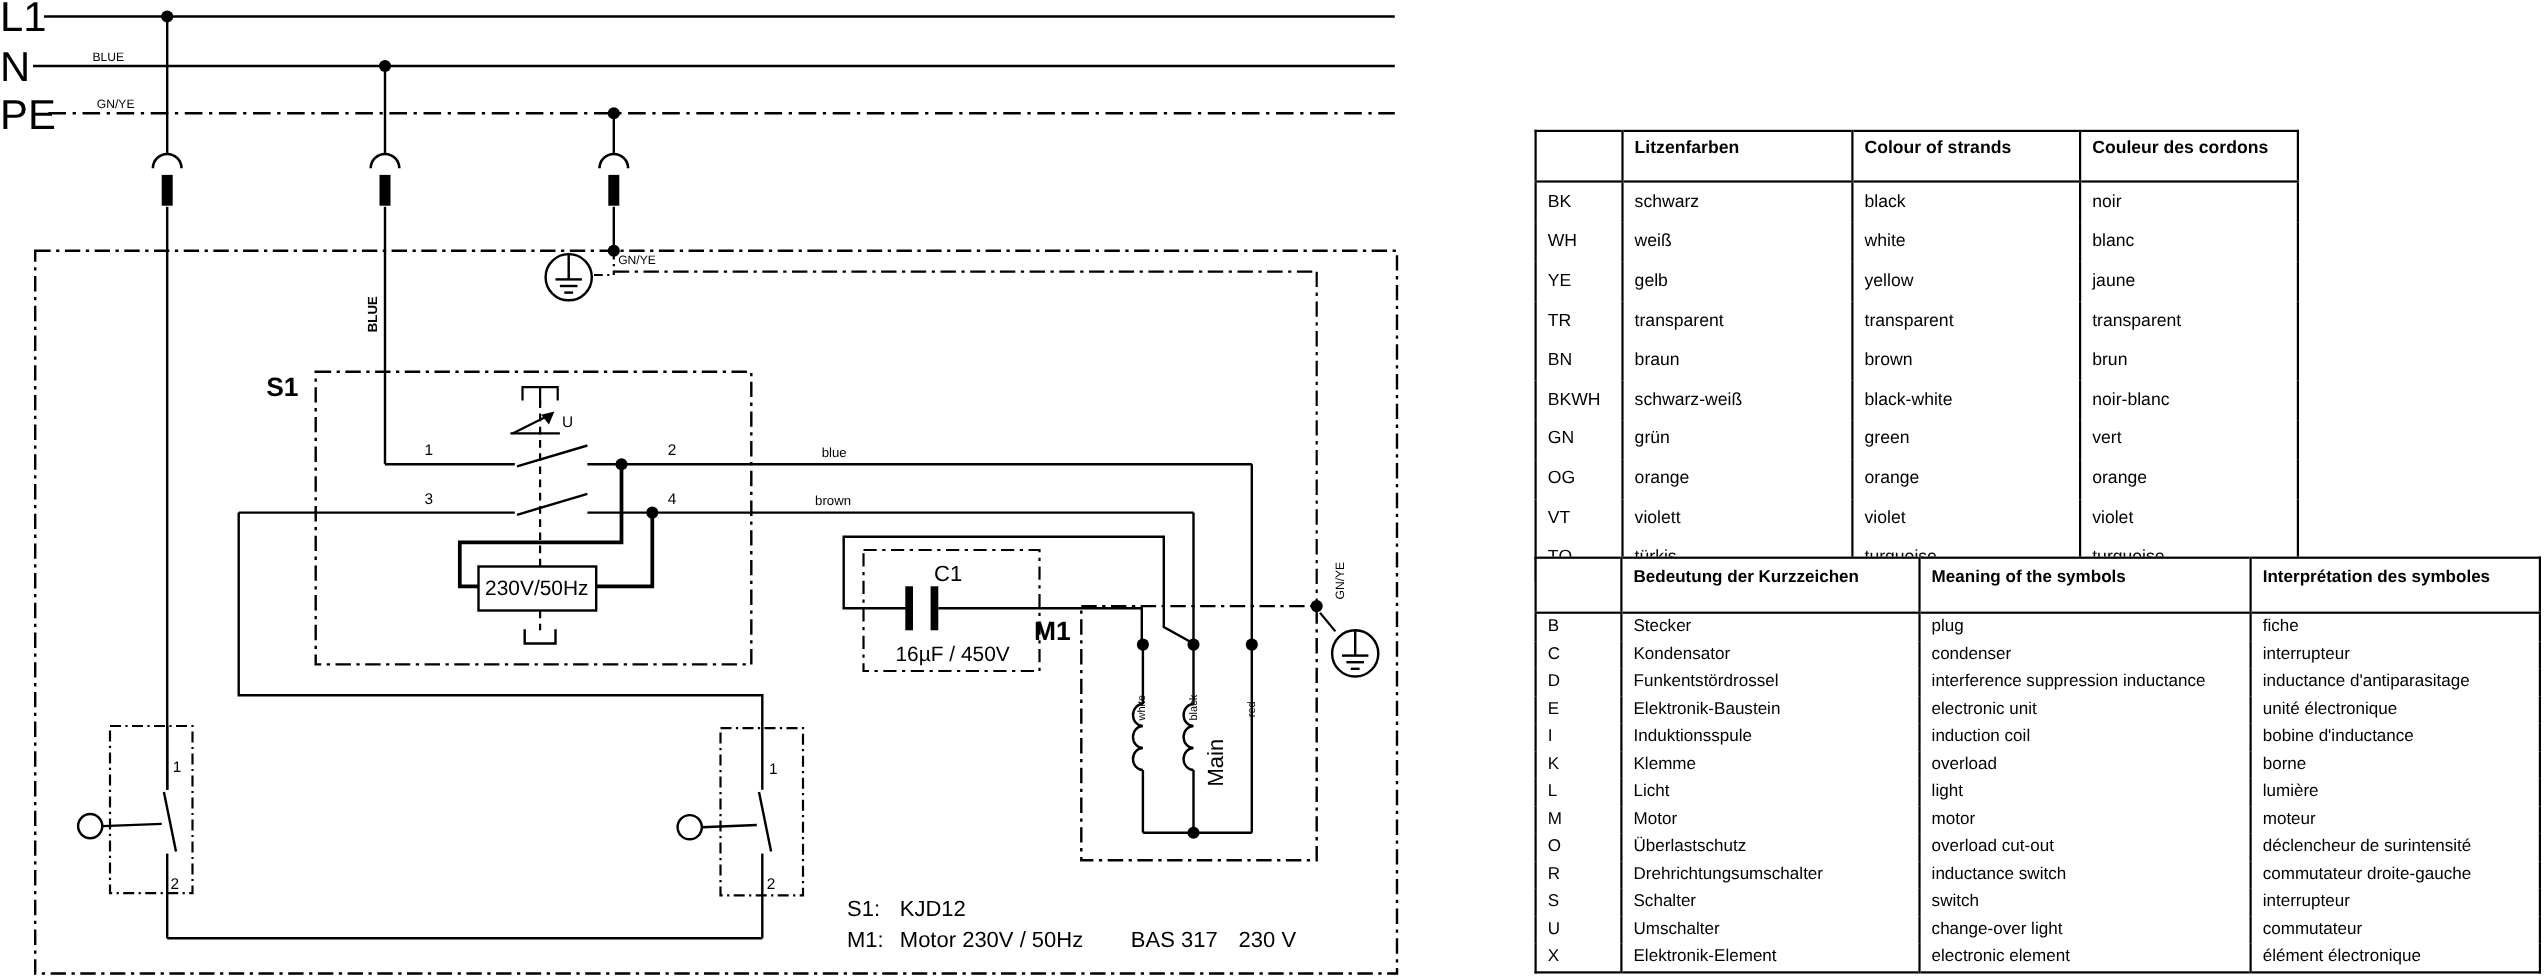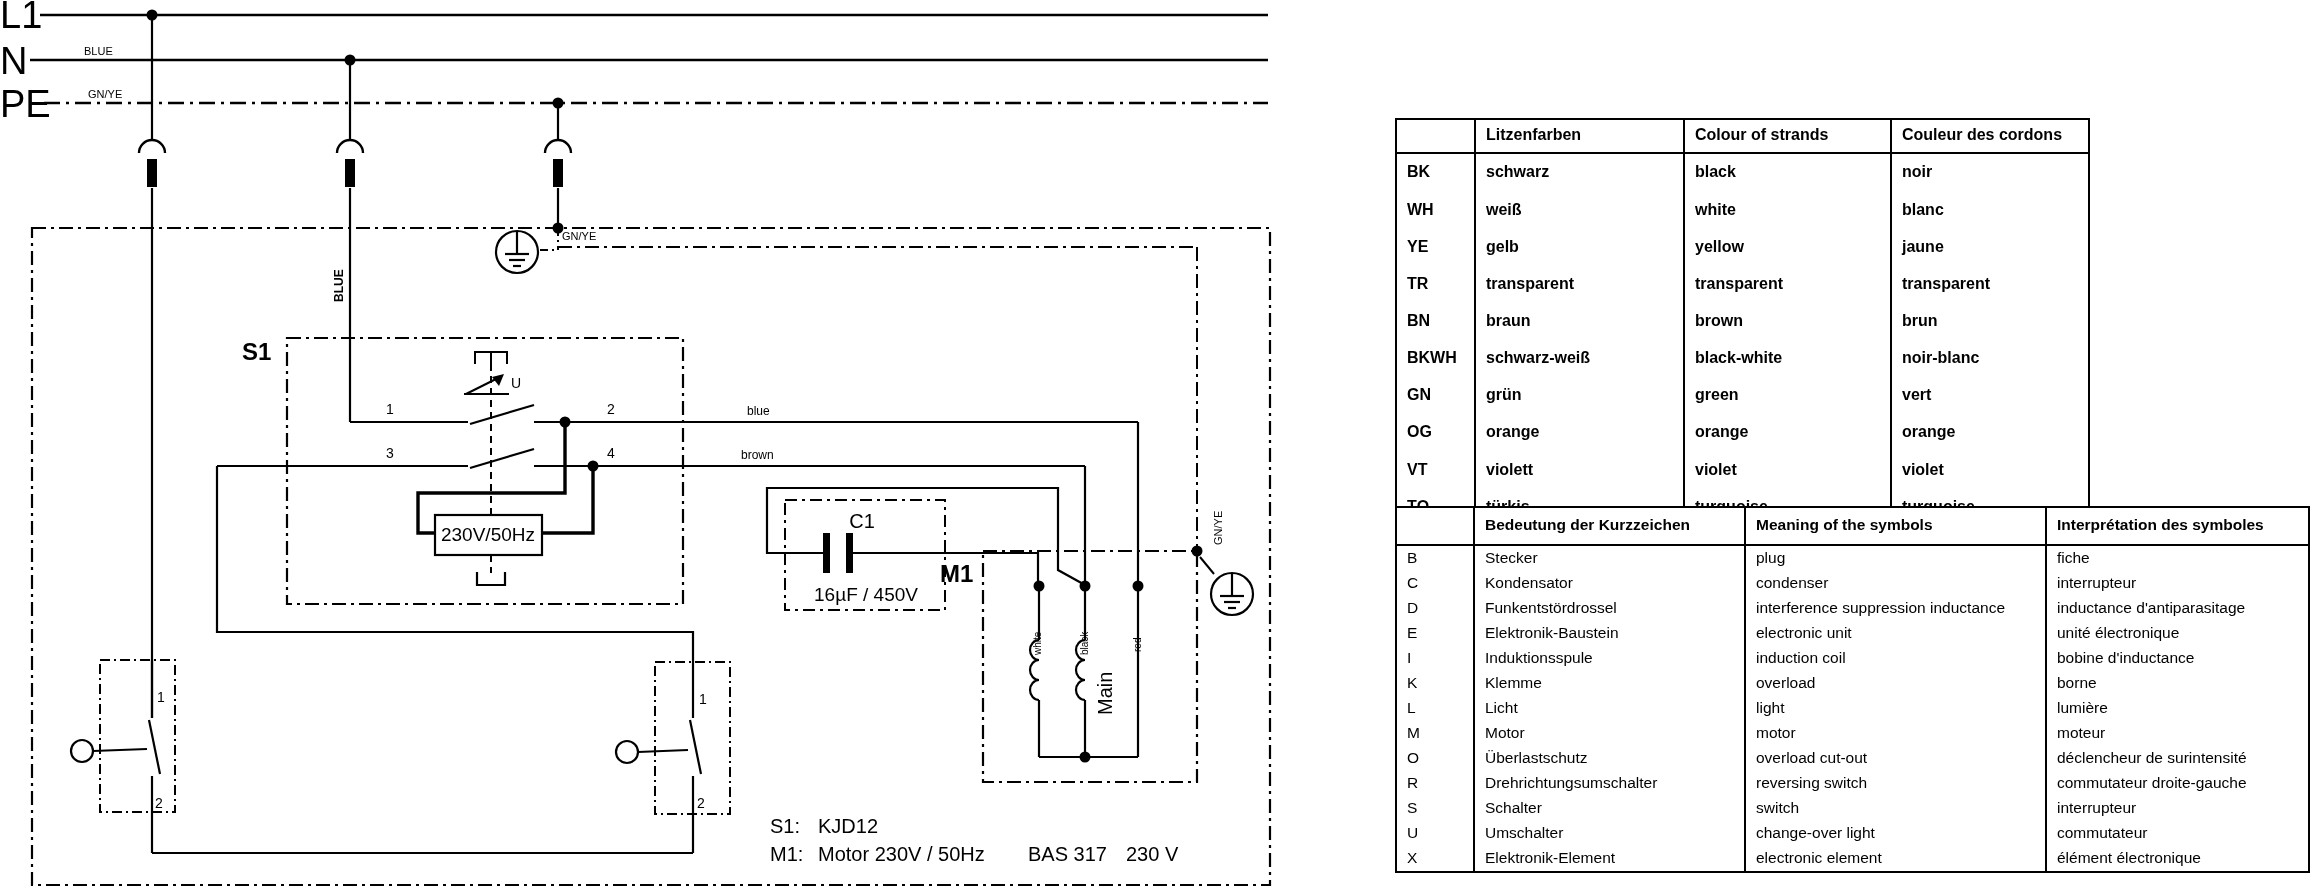--- a/index.html
+++ b/index.html
@@ -2,27 +2,27 @@
 <html><head>
 <meta charset="utf-8">
 <style>
   html,body{margin:0;padding:0;background:#fff;}
   body{width:2314px;height:891px;position:relative;overflow:hidden;
        font-family:"Liberation Sans", sans-serif;color:#000;}
   svg text{fill:#000;font-family:"Liberation Sans", sans-serif;}
   .tbl{position:absolute;}
   .tbl table{border-collapse:collapse;table-layout:fixed;width:100%;height:100%;
              border:2px solid #000;background:#fff;}
-  .tbl th{font-weight:bold;text-align:left;padding:2px 2px 4px 10px;
+  .tbl th{font-weight:bold;text-align:left;padding:2px 2px 16px 10px;
           border-bottom:2px solid #000;line-height:1.05;vertical-align:middle;}
   .tbl td{padding:0 2px 0 10px;vertical-align:middle;line-height:1.05;}
   .tbl th + th, .tbl td + td{border-left:2px solid #000;}
   .t1 table{font-size:16px;}
   .t1 th{height:26px;}
-  .t1 td{height:27px;font-weight:bold;}
+  .t1 td{height:27px;}
   .t2 table{font-size:15.5px;}
   .t2 th{height:30px;}
   .t2 td{height:25px;}
 </style>
 </head>
 <body>
 
 <svg width="1390" height="891" viewBox="0 0 1390 891" style="position:absolute;left:0;top:0;" stroke-linecap="butt" stroke-linejoin="miter">
   <defs>
     <g id="gnd" stroke="#000" stroke-width="2.2" fill="none">
@@ -337,21 +337,21 @@
         </tr>
         <tr>
           <td>O</td>
           <td>Überlastschutz</td>
           <td>overload cut-out</td>
           <td>déclencheur de surintensité</td>
         </tr>
         <tr>
           <td>R</td>
           <td>Drehrichtungsumschalter</td>
-          <td>reversing switch</td>
+          <td>inductance switch</td>
           <td>commutateur droite-gauche</td>
         </tr>
         <tr>
           <td>S</td>
           <td>Schalter</td>
           <td>switch</td>
           <td>interrupteur</td>
         </tr>
         <tr>
           <td>U</td>

